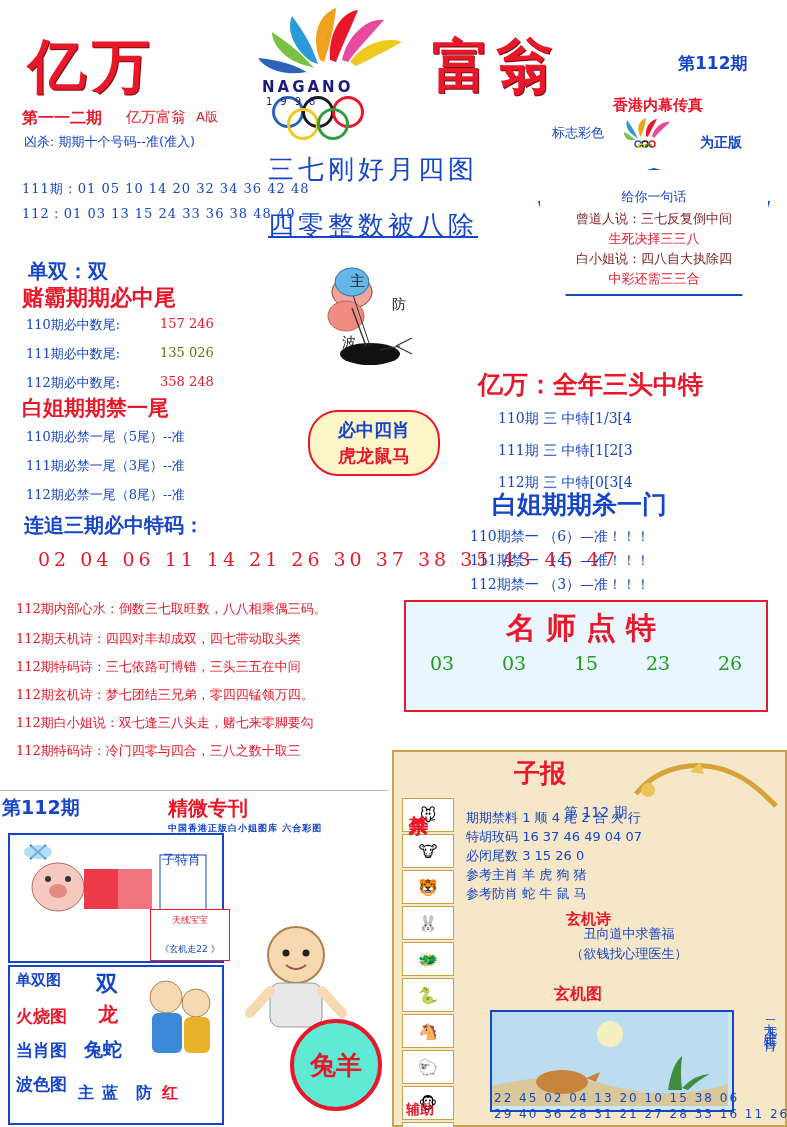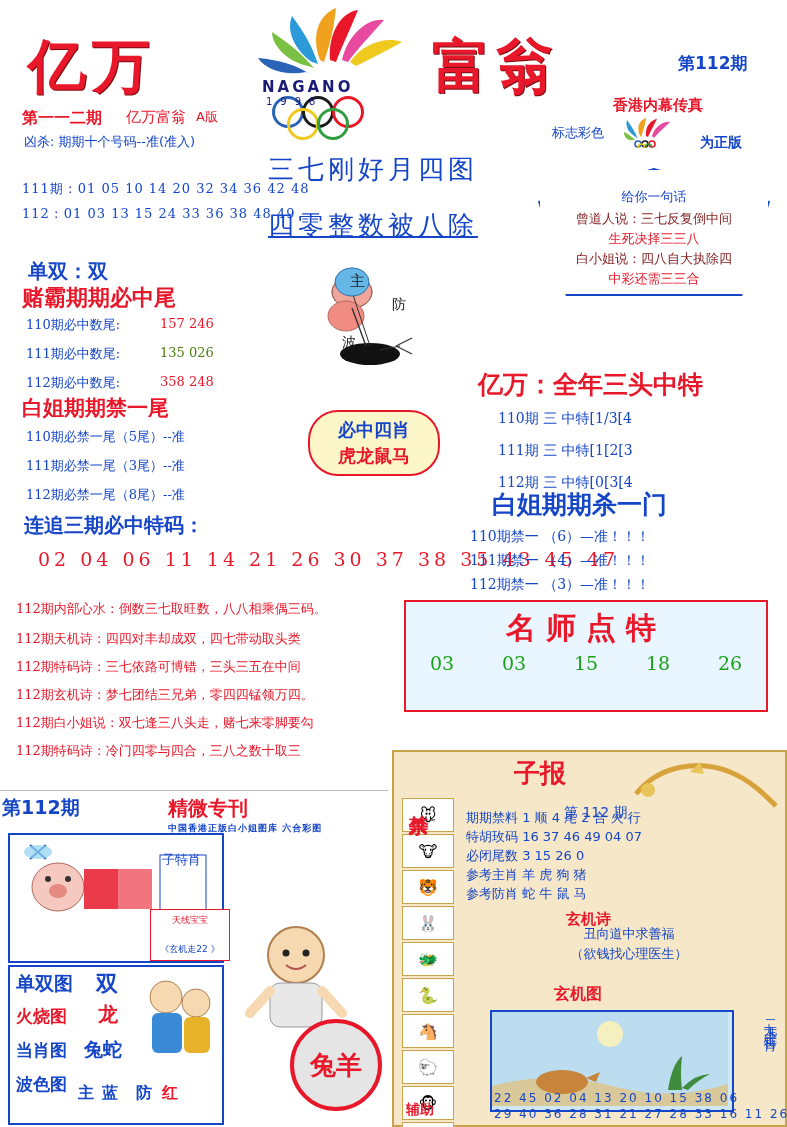--- a/index.html
+++ b/index.html
@@ -88,21 +88,21 @@
 
   
   .bl{left:0;top:790px;width:388px;height:337px;background:#fff;border-top:1px solid #bbb;}
   .bl-band{position:absolute;left:0;top:0;width:388px;height:40px;background:#fff;}
   .bl-issue{position:absolute;left:2px;top:4px;font-size:19px;color:#1646c8;font-weight:bold;}
   .bl-logo{position:absolute;left:168px;top:4px;font-size:20px;color:#e8182a;font-weight:bold;}
   .bl-logo small{font-size:9px;color:#1646c8;display:block;letter-spacing:1px;}
   .bl-card{position:absolute;left:8px;top:42px;width:212px;height:126px;border:2px solid #1646c8;background:#fff;}
   .bl-card2{position:absolute;left:8px;top:174px;width:212px;height:156px;border:2px solid #1646c8;background:#fff;}
   .tianxian{position:absolute;left:150px;top:118px;width:78px;height:50px;border:1px solid #e8182a;background:#fff;font-size:9px;color:#e8182a;text-align:center;}
-  .redball{position:absolute;left:290px;top:228px;width:84px;height:84px;border-radius:50%;border:4px solid #e8182a;background:#e5e5e5;}
+  .redball{position:absolute;left:290px;top:228px;width:84px;height:84px;border-radius:50%;border:4px solid #e8182a;background:#5eead4;}
   .redball span{position:absolute;inset:0;display:flex;align-items:center;justify-content:center;font-size:26px;color:#e8182a;font-weight:bold;}
   .pig{position:absolute;left:236px;top:130px;width:120px;height:110px;}
 
   
   .br{left:392px;top:750px;width:395px;height:377px;background:#f6e7c8;border:2px solid #c8a34a;box-sizing:border-box;}
   .br-title{position:absolute;left:120px;top:4px;font-size:26px;color:#e8182a;font-weight:bold;font-family:"DejaVu Serif","Liberation Serif",serif;}
   .br-issue{position:absolute;left:170px;top:52px;font-size:14px;color:#1646c8;}
   .zodiac-col{position:absolute;left:8px;top:46px;width:52px;}
   .zc{width:50px;height:32px;border:1px solid #c8a34a;background:#fff;margin-bottom:2px;display:flex;align-items:center;justify-content:center;font-size:16px;}
   .jin{position:absolute;left:12px;top:48px;font-size:20px;color:#e8182a;font-weight:bold;writing-mode:vertical-rl;}
@@ -242,21 +242,21 @@
   <div class="abs rrow nw" style="left:470px;top:528px;">110期禁一   （6）—准！！！</div>
   <div class="abs rrow nw" style="left:470px;top:552px;">111期禁一   （4）—准！！！</div>
   <div class="abs rrow nw" style="left:470px;top:576px;">112期禁一   （3）—准！！！</div>
 
   <div class="abs master">
     <div class="mt">名师点特</div>
     <div class="mn" style="top:50px;">
       <span>03</span>
       <span>03</span>
       <span>15</span>
-      <span>18</span>
+      <span>23</span>
       <span>26</span>
     </div>
   </div>
 
   <div class="abs bl">
     <div class="bl-band">
       <div class="bl-issue nw">第112期</div>
       <div class="bl-logo nw">
         <span>精微专刊</span>
         <small>中国香港正版白小姐图库   六合彩图</small>
@@ -277,21 +277,21 @@
       </svg>
       <div class="abs" style="left:152px;top:16px;font-size:13px;color:#1646c8;">子特肖</div>
     </div>
 
     <div class="tianxian">
       <div style="margin-top:4px;">天线宝宝</div>
       <div style="color:#1646c8;margin-top:16px;">《玄机走22 》</div>
     </div>
 
     <div class="bl-card2">
-      <div class="abs" style="left:6px;top:4px;font-size:19px;color:#1646c8;font-weight:bold;">单双图</div>
+      <div class="abs" style="left:6px;top:4px;font-size:15px;color:#1646c8;font-weight:bold;">单双图</div>
       <div class="abs" style="left:6px;top:38px;font-size:17px;color:#e8182a;font-weight:bold;">火烧图</div>
       <div class="abs" style="left:6px;top:72px;font-size:17px;color:#1646c8;font-weight:bold;">当肖图</div>
       <div class="abs" style="left:6px;top:106px;font-size:17px;color:#1646c8;font-weight:bold;">波色图</div>
       <div class="abs" style="left:86px;top:2px;font-size:22px;color:#1646c8;font-weight:bold;">双</div>
       <div class="abs" style="left:88px;top:34px;font-size:20px;color:#e8182a;font-weight:bold;">龙</div>
       <div class="abs" style="left:74px;top:70px;font-size:19px;color:#1646c8;font-weight:bold;">兔蛇</div>
       <div class="abs" style="left:68px;top:116px;font-size:16px;color:#1646c8;font-weight:bold;">主</div>
       <div class="abs" style="left:92px;top:116px;font-size:16px;color:#1646c8;font-weight:bold;">蓝</div>
       <div class="abs" style="left:126px;top:116px;font-size:16px;color:#1646c8;font-weight:bold;">防</div>
       <div class="abs" style="left:152px;top:116px;font-size:16px;color:#e8182a;font-weight:bold;">红</div>

